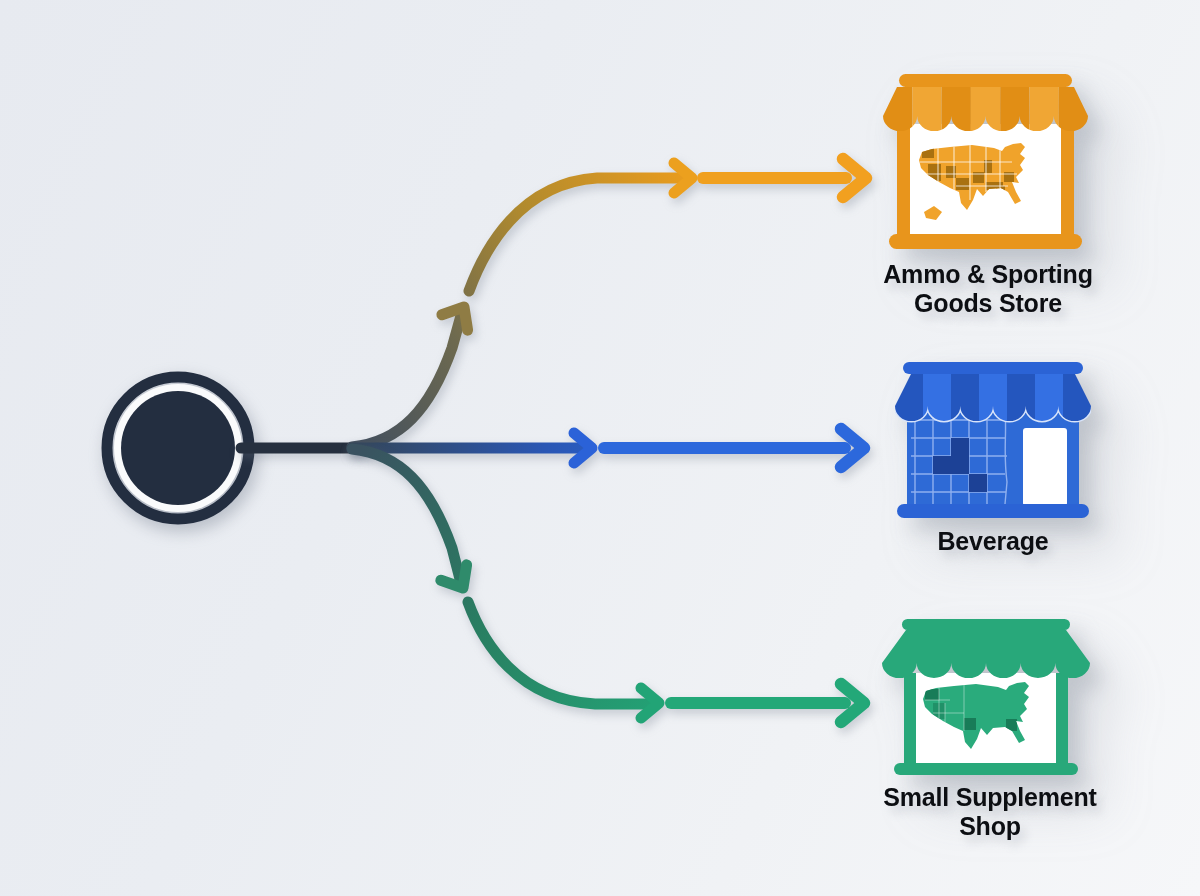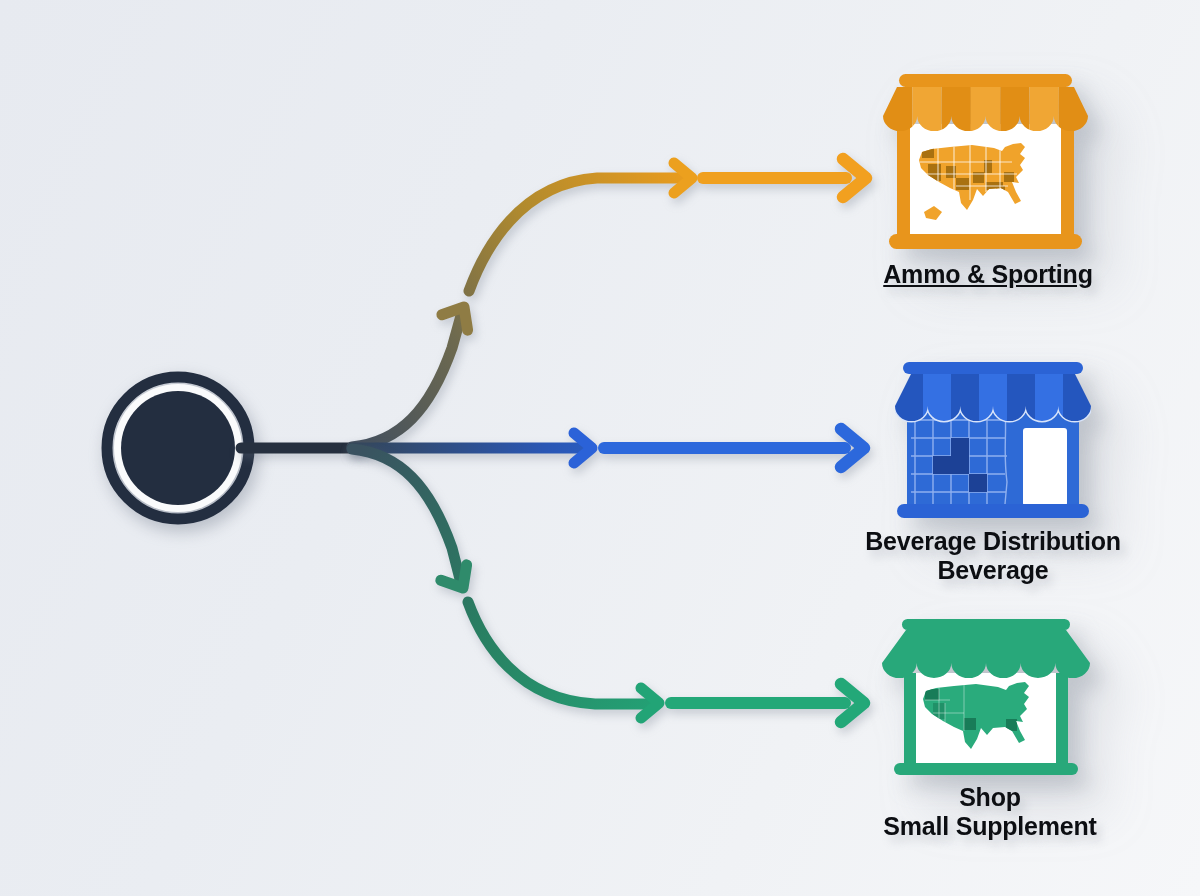--- a/index.html
+++ b/index.html
@@ -124,22 +124,23 @@
         <rect x="88" y="30" width="10" height="10"></rect>
       </g>
       <g clip-path="url(#mapO)" class="state-line-o">
         <path d="M22,5 V46 M38,4 V48 M54,3 V58 M70,4 V50 M84,7 V46"></path>
         <path d="M4,20 H96 M8,32 H101 M40,44 H92"></path>
       </g>
       <path d="M8,70 L18,64 L26,70 L20,78 L10,76 Z" fill="#F0A32B"></path>
     </g>
   </svg>
 </div>
-<div class="store-label" style="left:848px;top:260px;text-decoration:underline;">
+<div class="store-label" style="left:848px;top:260px;">
   <div>Ammo &amp; Sporting</div>
+  <div>Goods Store</div>
 </div>
 
 <div class="store" style="left:895px;top:362px;">
   <svg class="store-icon" width="196" height="156" viewBox="0 0 196 156">
     <defs>
       <clipPath id="awnB">
           <path d="M16,12 L180,12 L196,44 A16.3,15 0 0 1 163.3,44 A16.3,15 0 0 1 130.7,44 A16.3,15 0 0 1 98,44 A16.3,15 0 0 1 65.3,44 A16.3,15 0 0 1 32.7,44 A16.3,15 0 0 1 0,44 Z"></path>
         </clipPath>
       <clipPath id="gridB">
           <rect x="16" y="48" width="110" height="94"></rect>
@@ -169,21 +170,20 @@
       <rect x="28" y="12" width="28" height="48" fill="#3470E3"></rect>
       <rect x="56" y="12" width="28" height="48" fill="#2456BE"></rect>
       <rect x="84" y="12" width="28" height="48" fill="#3470E3"></rect>
       <rect x="112" y="12" width="28" height="48" fill="#2456BE"></rect>
       <rect x="140" y="12" width="28" height="48" fill="#3470E3"></rect>
       <rect x="168" y="12" width="28" height="48" fill="#2456BE"></rect>
     </g>
   </svg>
 </div>
 <div class="store-label" style="left:853px;top:527px;">
-  <div>Beverage Distribution</div>
   <div>Beverage</div>
 </div>
 
 <div class="store" style="left:882px;top:619px;">
   <svg class="store-icon" width="208" height="156" viewBox="0 0 208 156">
     <defs>
       <clipPath id="mapG">
           <path d="M3,18 L6,10 L16,7 L34,5 L56,3 L78,6 L86,9 L89,5 L97,2 L105,1 L109,5 L104,12 L109,16 L104,23 L107,28 L100,35 L103,41 L96,40 L100,50 L105,59 L99,62 L92,50 L85,46 L73,47 L67,54 L61,47 L57,58 L51,68 L45,61 L43,50 L34,46 L23,40 L12,33 L5,26 Z"></path>
         </clipPath>
     </defs>
@@ -204,15 +204,15 @@
         <rect x="86" y="38" width="11" height="12"></rect>
       </g>
       <g clip-path="url(#mapG)" class="state-line-g">
         <path d="M19,6 V40 M25,22 V46 M44,4 V50"></path>
         <path d="M5,19 H30 M13,32 H44"></path>
       </g>
     </g>
   </svg>
 </div>
 <div class="store-label" style="left:850px;top:783px;">
+  <div>Small Supplement</div>
   <div>Shop</div>
-  <div>Small Supplement</div>
 </div>
 
 </body></html>

